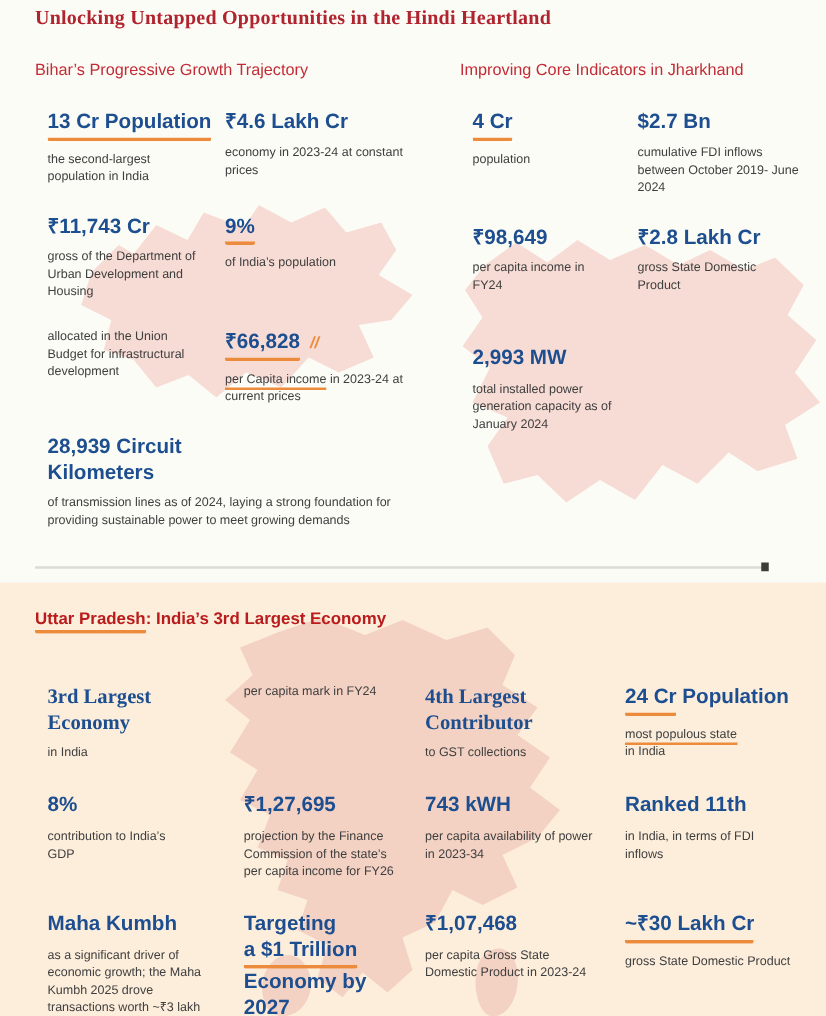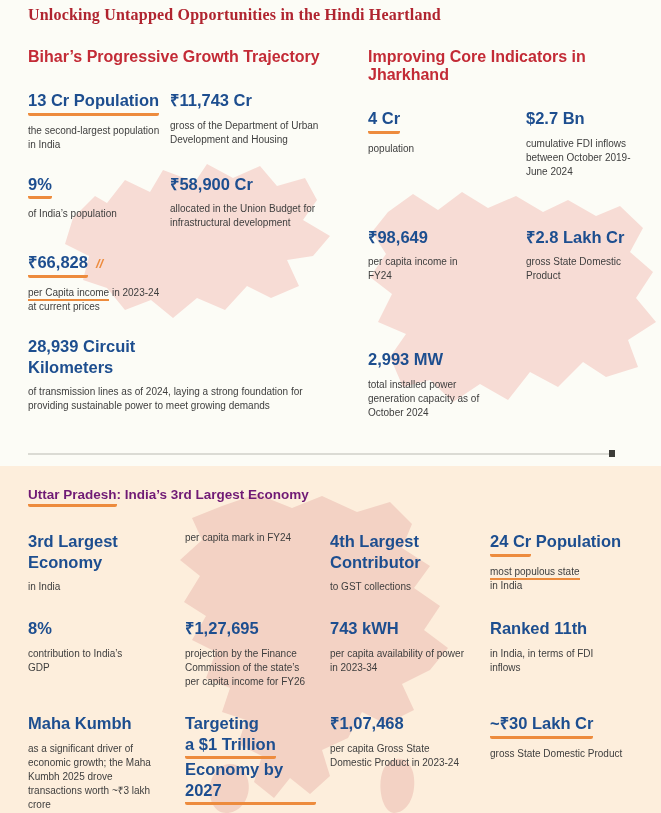--- a/index.html
+++ b/index.html
@@ -18,47 +18,47 @@
 
   .page-title {
     position:absolute; left:28px; top:6px; width:610px;
     font-family:"Liberation Serif", serif; font-weight:700;
     font-size:16px; color:#b0242f; letter-spacing:.2px;
   }
 
   .col { position:absolute; top:48px; }
   .col-bihar { left:28px; width:332px; }
   .col-jharkhand { left:368px; width:288px; }
-  .sec-header { font-size:16px; font-weight:700; color:#c32b36; margin-bottom:24px; }
+  .sec-header { font-size:13px; font-weight:400; color:#c32b36; margin-bottom:24px; }
 
   .grid2 { display:grid; }
   .grid-bihar { grid-template-columns:142px 1fr; }
-  .grid-jh { grid-template-columns:132px 1fr;gap:26px; }
-  .cell { margin-bottom:22px; padding-right:10px; }
+  .grid-jh { grid-template-columns:132px 1fr; }
+  .cell { margin-bottom:22px; padding-right:10px;margin-left:10px; }
   .cell-wide { grid-column:1 / -1; }
 
   .value {
     font-size:16.5px; font-weight:700; color:#1d4e8f;
     margin-bottom:8px; white-space:nowrap; line-height:1.25;
   }
   .value .wrap { white-space:normal; display:inline-block; }
   .w150 { max-width:150px; }
-  .w115 { max-width:115px; }
+  .w115 { max-width:115px;font-family:Liberation Serif, serif; }
   .desc { font-size:10px; color:#3e3e3e; line-height:1.4; white-space:normal; }
 
   .uline { display:inline-block; border-bottom:3px solid #ed8b3d; padding-bottom:2px; border-radius:2px; }
   .uline2 { border-bottom:2.5px solid #ed8b3d; padding-bottom:1px; }
   .note { color:#ed8b3d; font-style:italic; font-weight:700; font-size:13px; margin-left:8px; white-space:nowrap; }
   .blk { display:block; }
 
   .divider { position:absolute; left:28px; top:453px; width:584px; height:2px; background:#dbdbd4; }
   .divider-handle { position:absolute; left:609px; top:450px; width:6px; height:7px; background:#3c3c38; }
 
   .up-section { position:absolute; left:28px; top:487px; width:625px; }
-  .up-header { font-size:13.5px; font-weight:700; color:#701a75; margin-bottom:24px; }
+  .up-header { font-size:13.5px; font-weight:700; color:#b91c1c; margin-bottom:40px; }
   .up-header .uline { border-bottom-width:3px; padding-bottom:2px; }
   .grid4 { display:grid; grid-template-columns:157px 145px 160px 1fr; }
   .grid4 .cell { margin-bottom:24px; padding-right:14px; }
 </style>
 </head>
 <body>
 
 <div class="page">
   <div class="bottom-bg"></div>
 
@@ -78,32 +78,35 @@
     <h1 class="page-title">Unlocking Untapped Opportunities in the Hindi Heartland</h1>
 
     <section class="col col-bihar">
       <h2 class="sec-header">Bihar’s Progressive Growth Trajectory</h2>
       <div class="grid2 grid-bihar">
 
         <div class="cell">
           <div class="value"><span class="uline">13 Cr Population</span></div>
           <p class="desc">the second-largest population in India</p>
         </div>
+        <div class="cell">
+          <div class="value">₹4.6 Lakh Cr</div>
+          <p class="desc">economy in 2023-24 at constant prices</p>
+        </div>
 
         <div class="cell">
           <div class="value">₹11,743 Cr</div>
           <p class="desc">gross of the Department of Urban Development and Housing</p>
         </div>
         <div class="cell">
           <div class="value"><span class="uline">9%</span></div>
           <p class="desc">of India’s population</p>
         </div>
 
         <div class="cell">
-          <div class="value">₹58,900 Cr</div>
           <p class="desc">allocated in the Union Budget for infrastructural development</p>
         </div>
         <div class="cell">
           <div class="value"><span class="uline">₹66,828</span><span class="note">//</span></div>
           <p class="desc"><span class="uline2">per Capita income</span><span> in 2023-24 at current prices</span></p>
         </div>
 
         <div class="cell cell-wide">
           <div class="value"><span class="wrap w150">28,939 Circuit Kilometers</span></div>
           <p class="desc" style="max-width:310px;">of transmission lines as of 2024, laying a strong foundation for providing sustainable power to meet growing demands</p>
@@ -128,21 +131,21 @@
           <div class="value">₹98,649</div>
           <p class="desc" style="max-width:115px;">per capita income in FY24</p>
         </div>
         <div class="cell">
           <div class="value">₹2.8 Lakh Cr</div>
           <p class="desc" style="max-width:130px;">gross State Domestic Product</p>
         </div>
 
         <div class="cell" style="margin-top:18px;">
           <div class="value">2,993 MW</div>
-          <p class="desc" style="max-width:160px;">total installed power generation capacity as of October 2024</p>
+          <p class="desc" style="max-width:160px;">total installed power generation capacity as of January 2024</p>
         </div>
       </div>
     </section>
 
     <div class="divider"></div>
     <div class="divider-handle"></div>
 
     <section class="up-section">
       <h2 class="up-header"><span class="uline">Uttar Pradesh</span><span>: India’s 3rd Largest Economy</span></h2>
       <div class="grid4">

